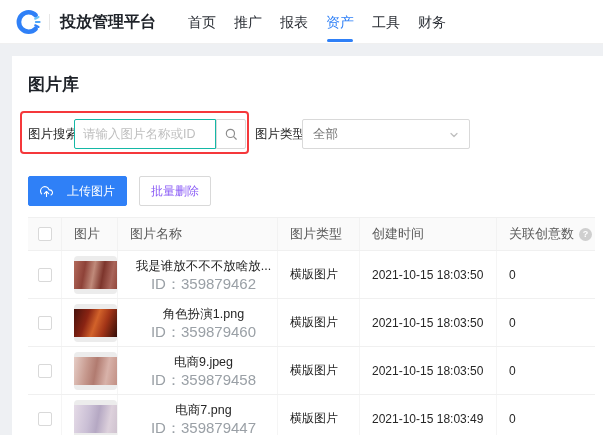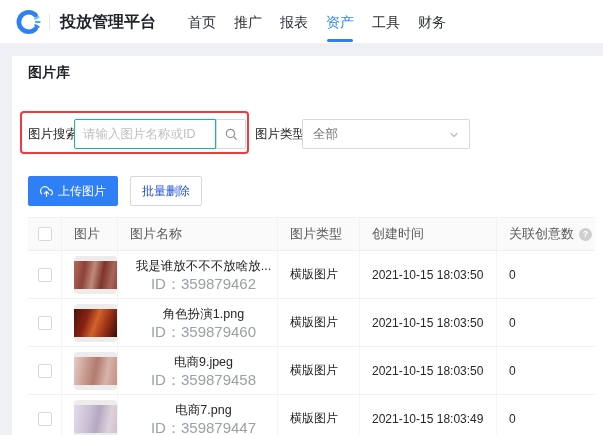--- a/index.html
+++ b/index.html
@@ -17,21 +17,21 @@
                font-size:16px; font-weight:bold; color:#1f2329; }
   .nav { position:absolute; left:188px; top:0; height:44px; display:flex; gap:18px; }
   .nav-item { position:relative; height:44px; line-height:44px; font-size:14px; font-weight:500;
               color:#2b2f36; cursor:pointer; white-space:nowrap; }
   .nav-item.active { color:var(--accent); }
   .nav-item.active::after { content:""; position:absolute; left:50%; transform:translateX(-50%);
               bottom:2px; width:26px; height:3px; border-radius:2px; background:var(--accent); }
 
   
   .content { position:absolute; left:12px; top:56px; width:591px; height:379px; background:#fff; overflow:hidden; }
-  .page-title { position:absolute; left:16px; top:8px; font-size:14px; font-weight:bold; color:#1f2329; }
+  .page-title { position:absolute; left:16px; top:17px; font-size:17px; font-weight:bold; color:#1f2329; }
 
   
   .search-label, .type-label { position:absolute; top:63px; height:30px; line-height:30px;
               font-size:12.5px; color:#262626; }
   .search-label { left:16px; }
   .search-input { position:absolute; left:62px; top:63px; width:142px; height:30px;
               border:1px solid #14b8a6; border-radius:2px 0 0 2px; padding:0 8px; font-size:12.5px;
               color:#262626; outline:none; font-family:inherit; }
   .search-input::placeholder { color:#bfbfbf; }
   .search-btn { position:absolute; left:204px; top:63px; width:30px; height:30px; background:#fff;
@@ -40,24 +40,24 @@
   .annotation-box { position:absolute; left:8px; top:55px; width:229px; height:43px;
               border:2px solid var(--annotation); border-radius:4px; pointer-events:none; z-index:3; }
   .type-label { left:243px; }
   .type-select { position:absolute; left:290px; top:63px; width:168px; height:30px;
               border:1px solid #d9d9d9; border-radius:2px; background:#fff; padding:0 26px 0 10px;
               line-height:28px; font-size:12.5px; color:#737373; cursor:pointer; }
   .type-select .chevron { position:absolute; right:9px; top:9px; color:#bfbfbf; }
 
   
   .toolbar { position:absolute; left:16px; top:120px; display:flex; gap:12px; }
-  .btn { height:30px; display:inline-flex; align-items:center; gap:5px; padding:0 11px;
+  .btn { height:30px; display:inline-flex; align-items:center; gap:14px; padding:0 11px;
          font-size:12px; border-radius:2px; cursor:pointer; font-family:inherit; }
   .btn-primary { background:var(--accent); border:1px solid var(--accent); color:#fff; }
-  .btn-default { background:#fff; border:1px solid #d9d9d9; color:#1d4ed8; }
+  .btn-default { background:#fff; border:1px solid #d9d9d9; color:#8b5cf6; }
 
   
   .table { position:absolute; left:16px; top:161px; width:567px; border-top:1px solid #f0f0f0; }
   .thead, .tr { display:grid; grid-template-columns:34px 56px 160px 82px 137px 1fr; }
   .thead { height:33px; background:#fafafa; border-bottom:1px solid #f0f0f0; }
   .th { display:flex; align-items:center; padding-left:12px; font-size:13px; font-weight:500;
         color:#595959; border-right:1px solid #f2f2f2; white-space:nowrap; }
   .th:last-child { border-right:none; }
   .th-check { padding-left:10px; }
   .tr { height:48px; border-bottom:1px solid #f0f0f0; }

